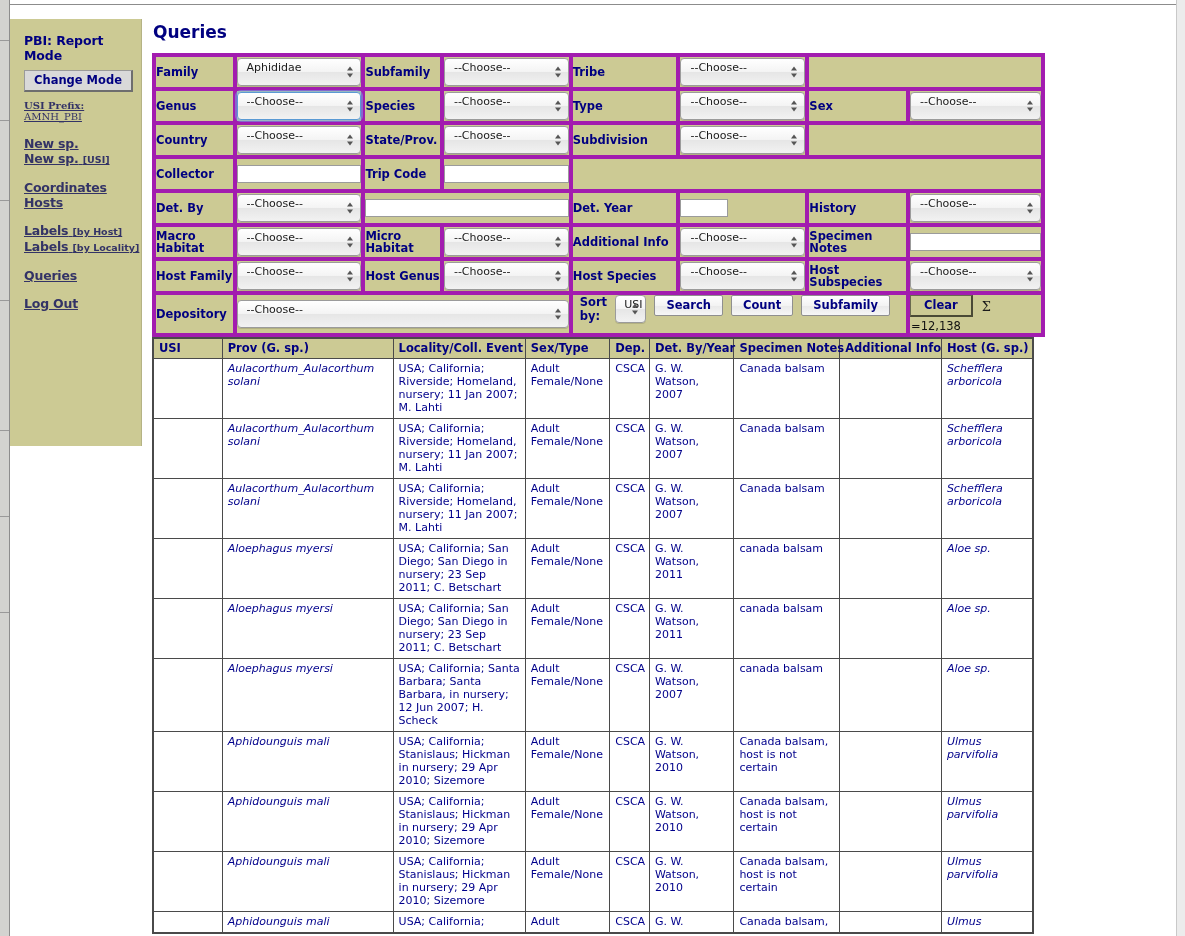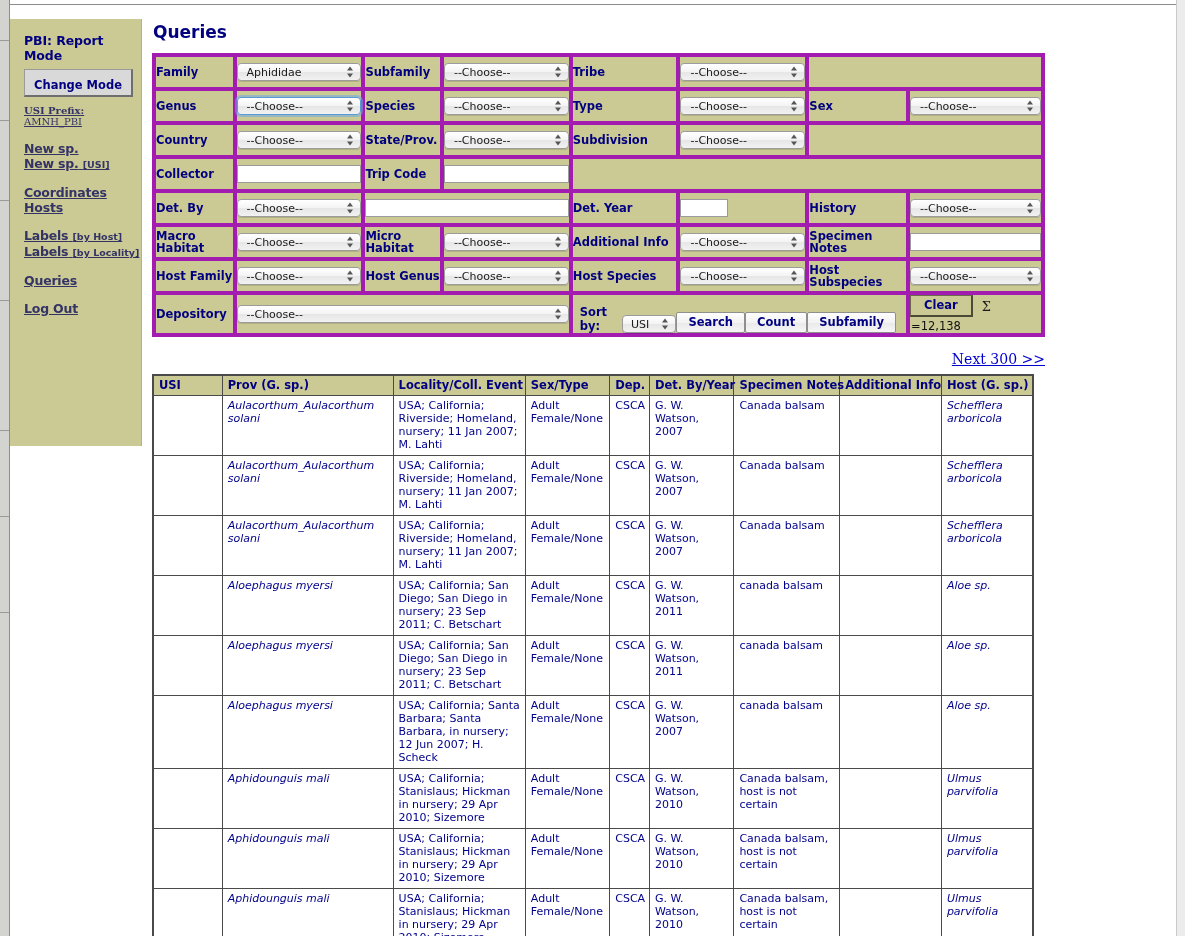--- a/index.html
+++ b/index.html
@@ -29,21 +29,21 @@
     color:#000080; font-weight:bold; font-size:12.5px;
     margin:4px 0 6px 2px; letter-spacing:-0.1px;
   }
   .change-mode-btn {
     display:inline-block;
     background:#d9d9d9;
     border:1px solid #9a9a9a;
     border-right:2px solid #6e6e6e;
     border-bottom:2px solid #6e6e6e;
     color:#000080; font-weight:bold; font-size:11.5px;
-    padding:8px 9px 3px 9px;
+    padding:2px 9px 3px 9px;
     margin:0 0 6px 2px;
     cursor:pointer;
   }
   .usi-prefix {
     margin:2px 0 14px 2px; font-size:10px; color:#2a2a5a;
   }
   .usi-prefix .lbl {
     font-family:"DejaVu Serif","Liberation Serif",serif;
     font-weight:bold; text-decoration:underline; color:#333366;
   }
@@ -88,21 +88,21 @@
     background:#ccca94;
     line-height:12px;
   }
   td.fctl { background:#ffffff; padding:0 6px; }
   td.fblank { background:#ccca94; }
 
   
   .sel {
     position:relative;
     display:block;
-    height:18px; line-height:18px;
+    height:28px; line-height:18px;
     box-sizing:border-box;
     background: linear-gradient(to bottom,#ffffff 0%,#f4f4f4 48%,#e6e6e6 52%,#f2f2f2 100%);
     border:1px solid #9b9b9b;
     border-radius:4px;
     font-size:11px; color:#1a1a1a;
     padding:0 22px 0 9px;
     white-space:nowrap; overflow:hidden;
     cursor:pointer;
     box-shadow: 0 1px 0 rgba(0,0,0,0.12);
     font-family:"DejaVu Sans","Liberation Sans",sans-serif;
@@ -131,22 +131,22 @@
     background:#ffffff;
     font-size:11px; color:#111;
     padding:0 4px;
     border-radius:0;
     outline:none;
     font-family:"DejaVu Sans","Liberation Sans",sans-serif;
   }
 
   
   .sortbar {
-    display:flex; align-items:flex-end; 
-    padding:0 10px 0 7px; height:100%;
+    display:flex; align-items:flex-start; gap:8px;
+    padding:0 16px 0 7px; height:100%;
   }
   .sortlabel { color:#000080; font-weight:bold; font-size:11.5px; }
   .sel.small { width:60px; padding:0 20px 0 8px; }
   .act-btn {
     background: linear-gradient(to bottom,#fefefe 0%,#f3f3f3 50%,#e9e9e9 51%,#f6f6f6 100%);
     border:1px solid #8f8f8f;
     color:#000080; font-weight:bold; font-size:11.5px;
     padding:2px 11px 3px 11px;
     border-radius:2px;
     cursor:pointer;
@@ -415,23 +415,20 @@
           <div class="clear-row">
             <span class="clear-btn">Clear</span>
             <span class="sigma">Σ</span>
           </div>
           <div class="count-line">=12,138</div>
         </td>
       </tr>
     </tbody>
       </table>
 
-    <div class="next-wrap">
-      <span class="next-link">Next 300 &gt;&gt;</span>
-    </div>
 
     <table class="results">
       <colgroup>
         <col class="col-usi">
           <col class="col-taxon">
           <col class="col-loc">
         <col class="col-sex">
           <col class="col-dep">
           <col class="col-det">
         <col class="col-notes">

